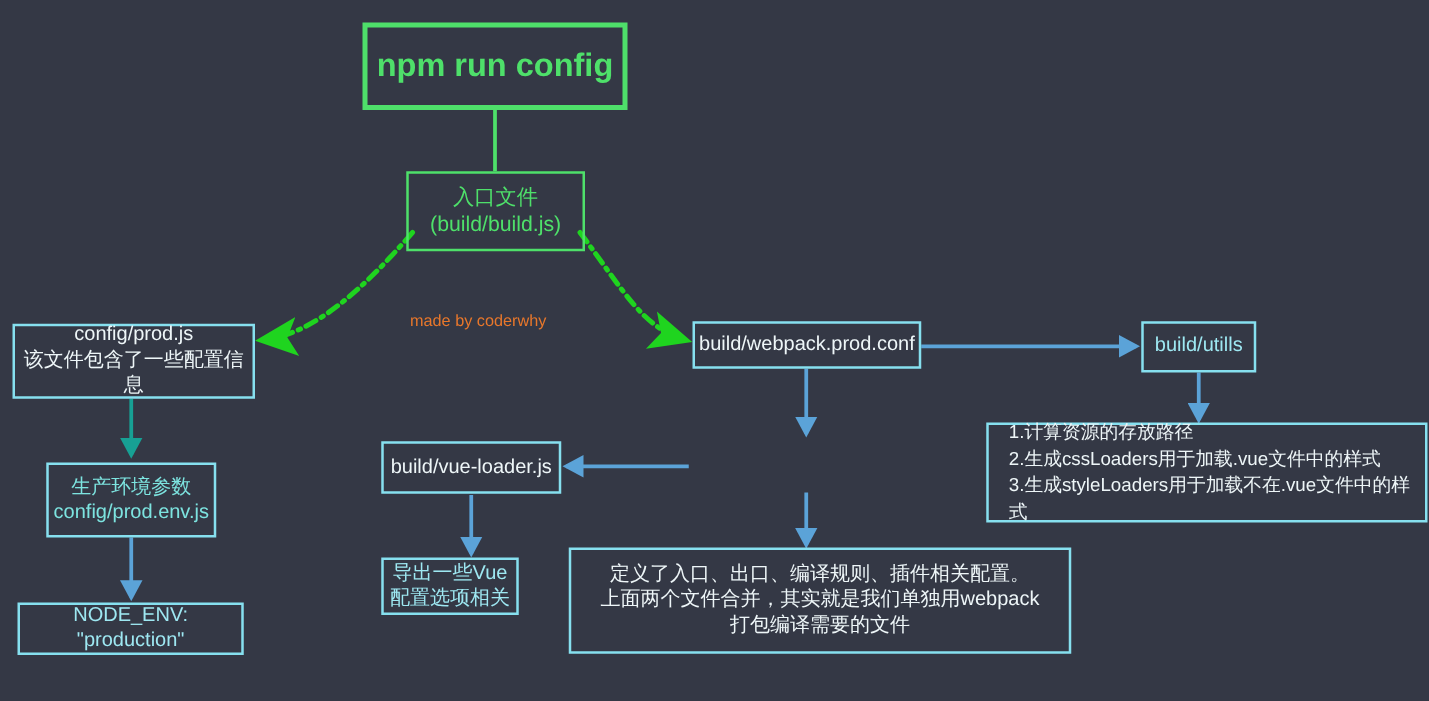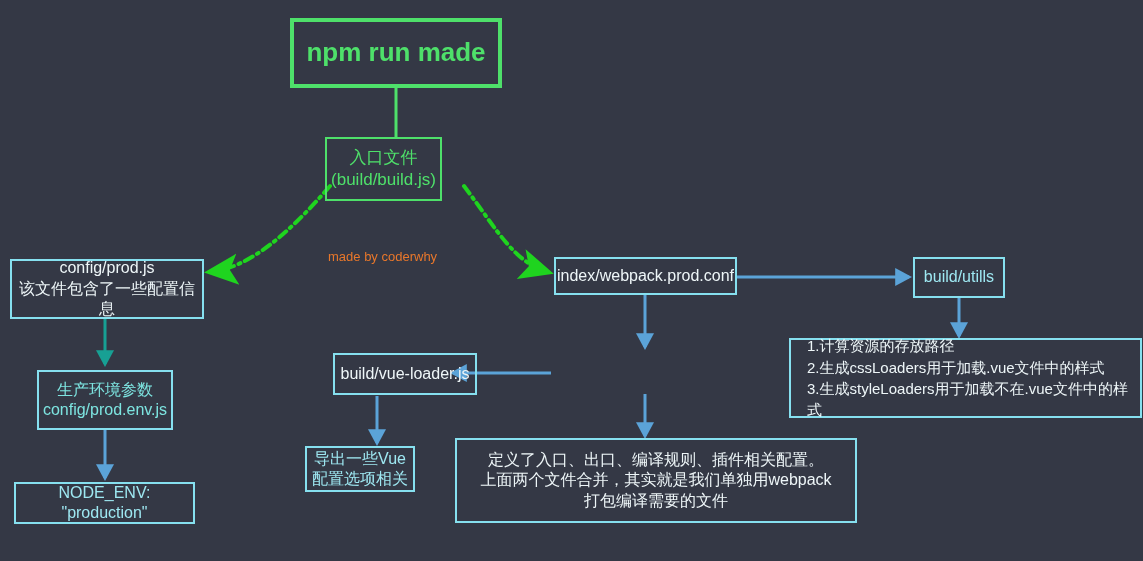--- a/index.html
+++ b/index.html
@@ -118,57 +118,57 @@
     <line x1="959" y1="298" x2="959" y2="336" stroke="#5ba3d8" stroke-width="3" marker-end="url(#ah-blue)"></line>
 
     <line x1="551" y1="373" x2="453" y2="373" stroke="#5ba3d8" stroke-width="3" marker-end="url(#ah-blue)"></line>
 
     <line x1="645" y1="394" x2="645" y2="436" stroke="#5ba3d8" stroke-width="3" marker-end="url(#ah-blue)"></line>
 
     <line x1="377" y1="396" x2="377" y2="443" stroke="#5ba3d8" stroke-width="3" marker-end="url(#ah-blue)"></line>
   </svg>
 
   <div class="node node-green" style="left:290px; top:18px; width:212px; height:70px;">
-    <span>npm run made</span>
+    <span>npm run config</span>
   </div>
 
-  <div class="node node-green-sm" style="left:325px; top:137px; width:117px; height:64px;">
+  <div class="node node-green-sm" style="left:325px; top:137px; width:143px; height:64px;">
     <span>入口文件
 (build/build.js)</span>
   </div>
 
   <div class="node node-cyan" style="left:10px; top:259px; width:194px; height:60px;">
     <span>config/prod.js
 该文件包含了一些配置信息</span>
   </div>
 
   <div class="node node-cyan-teal" style="left:37px; top:370px; width:136px; height:60px;">
     <span>生产环境参数
 config/prod.env.js</span>
   </div>
 
   <div class="node node-cyan-text" style="left:14px; top:482px; width:181px; height:42px;">
     <span>NODE_ENV: "production"</span>
   </div>
 
   <div class="node node-cyan" style="left:554px; top:257px; width:183px; height:38px;">
-    <span>index/webpack.prod.conf</span>
+    <span>build/webpack.prod.conf</span>
   </div>
 
   <div class="node node-cyan-text" style="left:913px; top:257px; width:92px; height:41px;">
     <span>build/utills</span>
   </div>
 
   <div class="node node-list" style="left:789px; top:338px; width:353px; height:80px;">
     <span>1.计算资源的存放路径
 2.生成cssLoaders用于加载.vue文件中的样式
 3.生成styleLoaders用于加载不在.vue文件中的样式</span>
   </div>
 
-  <div class="node node-cyan" style="left:305px; top:353px; width:144px; height:42px;margin-left:28px;">
+  <div class="node node-cyan" style="left:305px; top:353px; width:144px; height:42px;">
     <span>build/vue-loader.js</span>
   </div>
 
   <div class="node node-cyan-text" style="left:305px; top:446px; width:110px; height:46px;">
     <span>导出一些Vue
 配置选项相关</span>
   </div>
 
 
   <div class="node node-cyan" style="left:455px; top:438px; width:402px; height:85px; padding:0 21px;">

